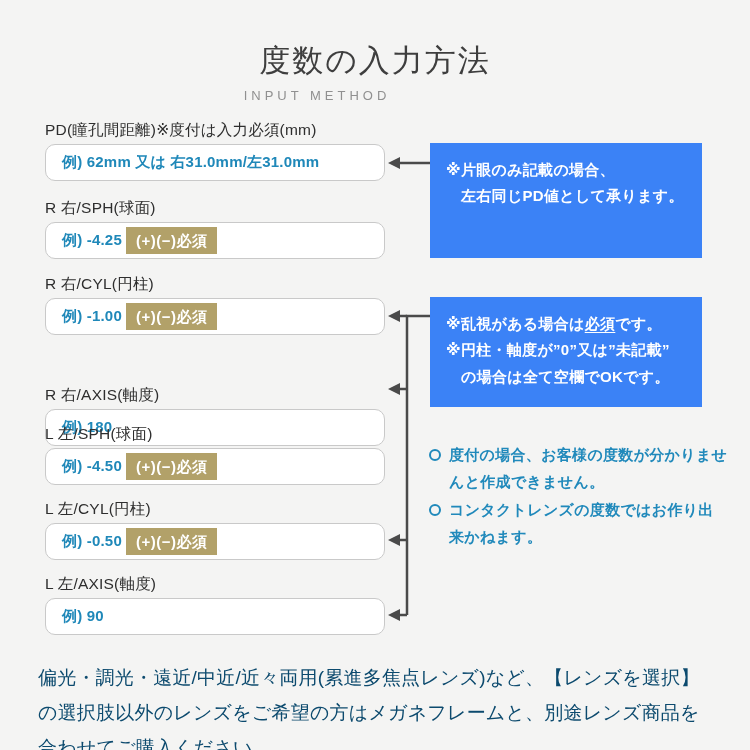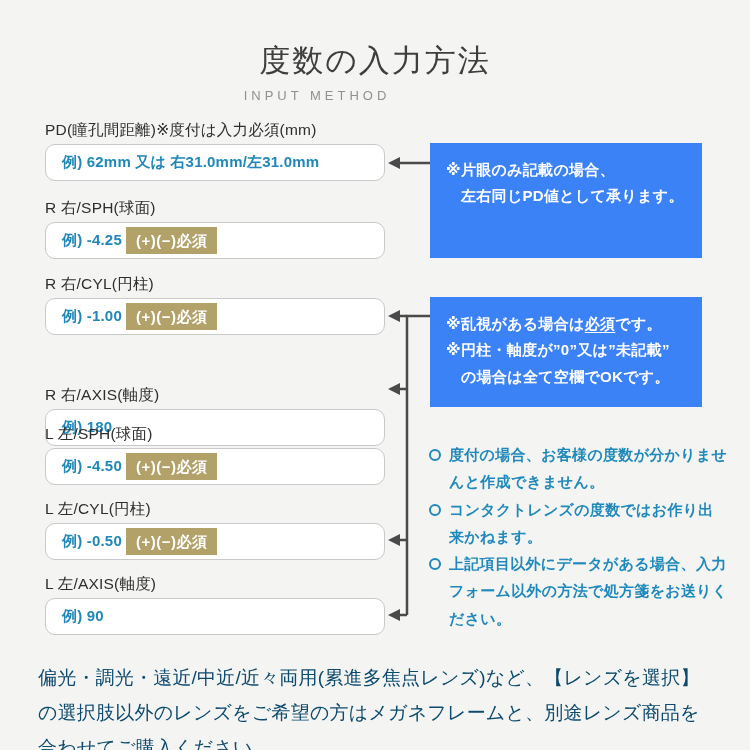--- a/index.html
+++ b/index.html
@@ -158,24 +158,20 @@
 
   <div class="notes">
     <div class="note">
       <span class="ring"></span>
       <span>度付の場合、お客様の度数が分かりませんと作成できません。</span>
     </div>
     <div class="note">
       <span class="ring"></span>
       <span>コンタクトレンズの度数ではお作り出来かねます。</span>
     </div>
-    <div class="note">
-      <span class="ring"></span>
-      <span>上記項目以外にデータがある場合、入力フォーム以外の方法で処方箋をお送りください。</span>
-    </div>
   </div>
 
   <div class="footer">偏光・調光・遠近/中近/近々両用(累進多焦点レンズ)など、【レンズを選択】の選択肢以外のレンズをご希望の方はメガネフレームと、別途レンズ商品を合わせてご購入ください。</div>
 
   <svg class="overlay" width="750" height="750" viewBox="0 0 750 750">
     <g stroke="#4a4a4a" stroke-width="2.5" fill="none">
 
       <path d="M430 163 H398"></path>
 
       <path d="M430 316 H407 V615"></path>

